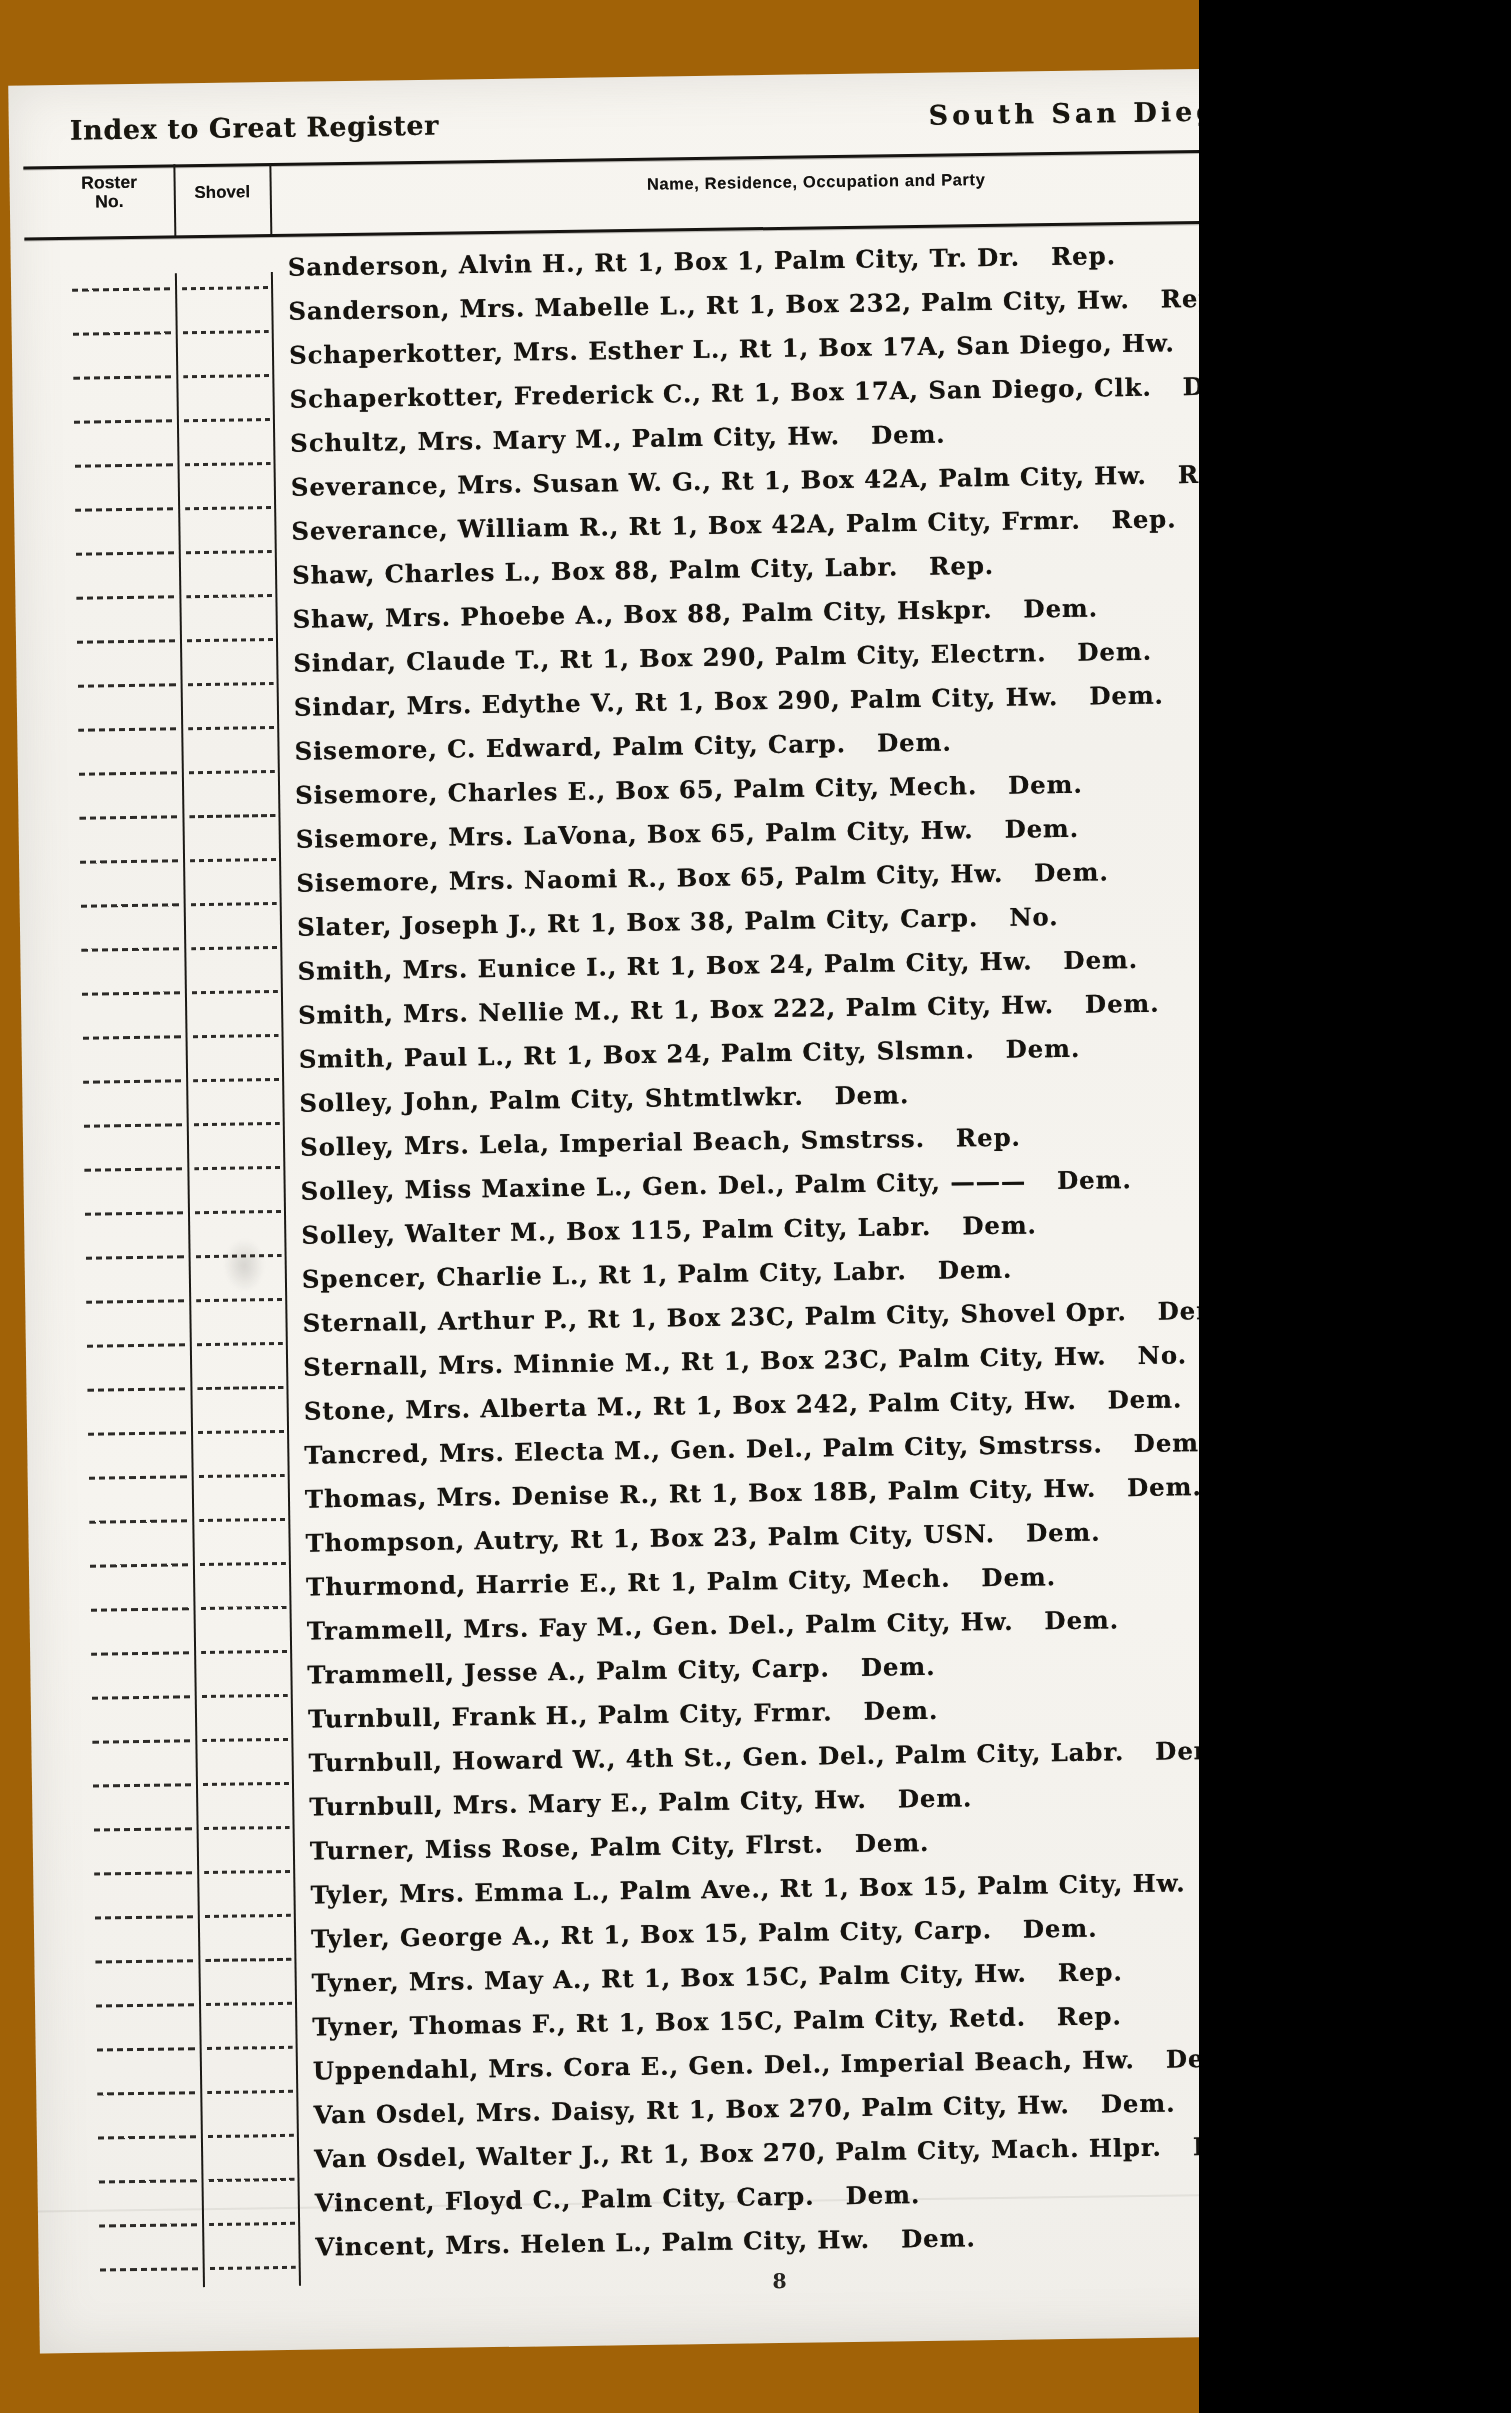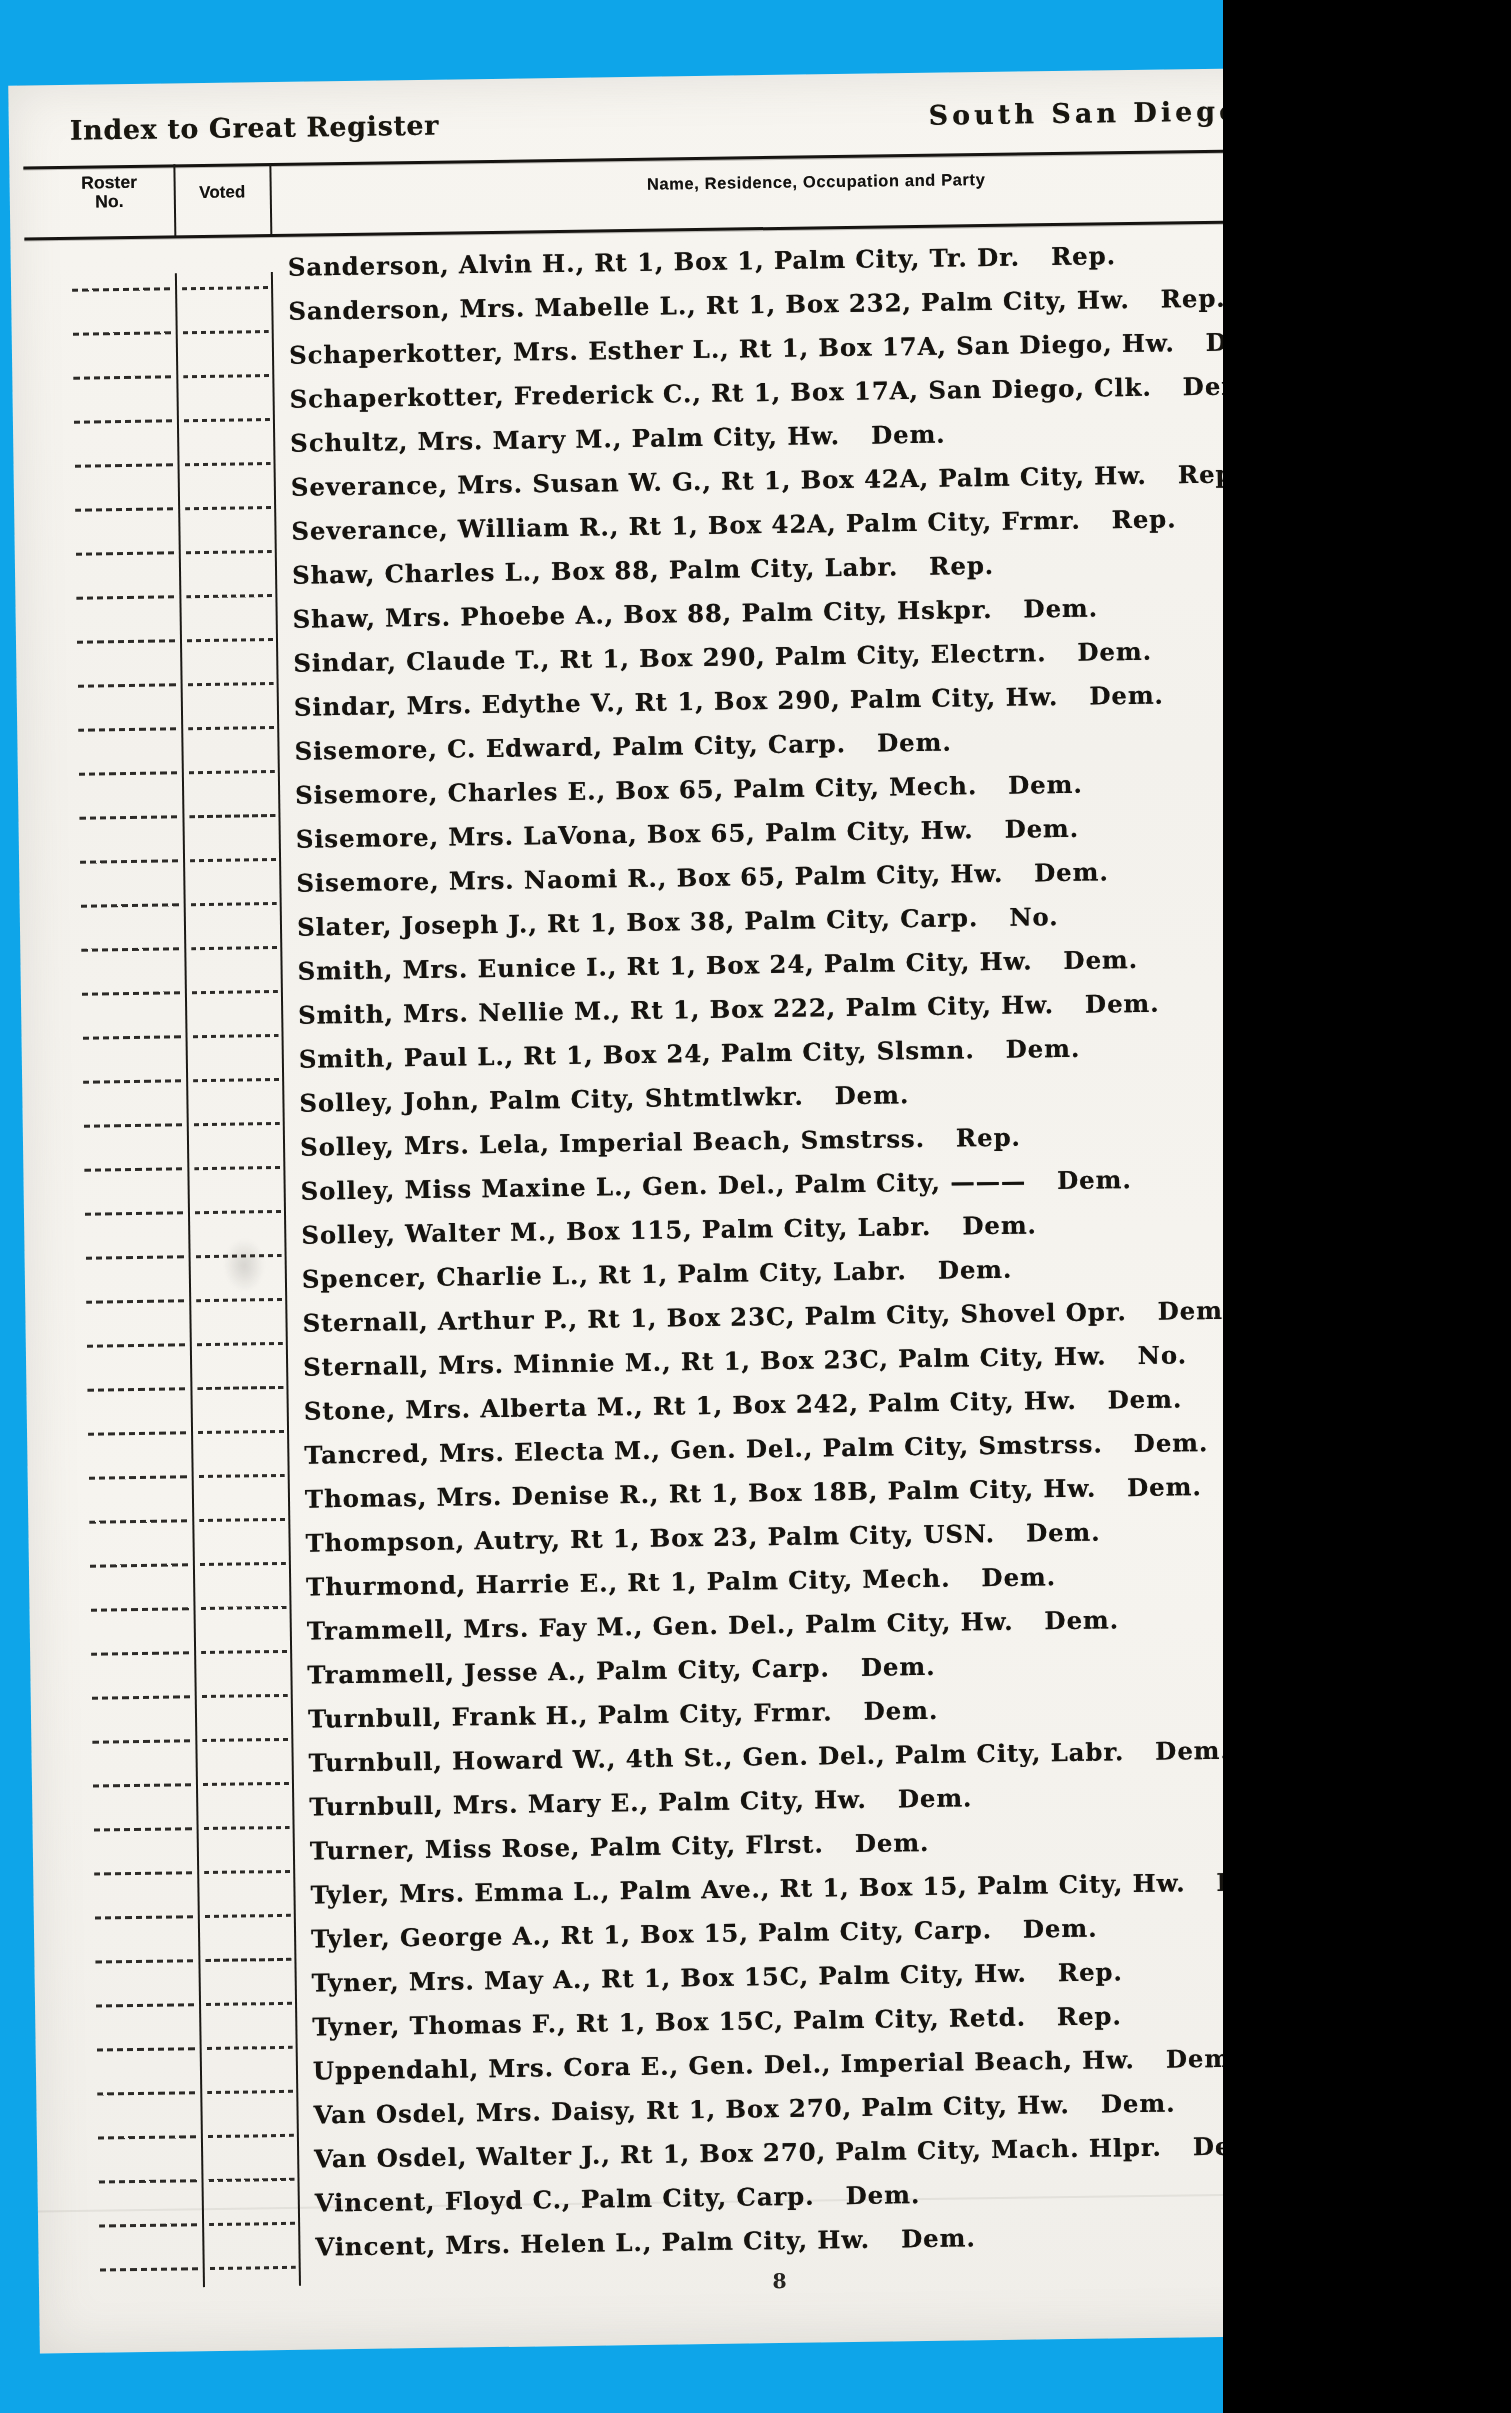--- a/index.html
+++ b/index.html
@@ -1,18 +1,18 @@
 <!DOCTYPE html>
 <html style="font-size:9px"><head>
 <meta charset="utf-8">
 <style>
   html,body{margin:0;padding:0;background:#000;}
   body{width:1511px;height:2413px;overflow:hidden;}
-  .stage{position:relative;width:1199px;height:2413px;background:#0ea5e9;overflow:hidden;
-         font-family:"DejaVu Serif","Liberation Serif",serif;padding-left:24px;}
+  .stage{position:relative;width:1199px;height:2413px;background:#a16207;overflow:hidden;
+         font-family:"DejaVu Serif","Liberation Serif",serif;}
 
   
   .paper{position:absolute;background:linear-gradient(180deg,#f7f5f0 0%,#f3f1ec 30%,#f6f4ef 62%,#f0eee9 100%);
          box-shadow:inset 0 0 51px rgba(120,115,105,.18);}
   .paper-main{left:24px;top:76px;width:1365px;height:2268px;transform:rotate(-0.8deg);overflow:hidden;}
 
   .title-left{position:absolute;left:61px;top:29.5px;font-size:27px;font-weight:700;color:#18160f;
               letter-spacing:0.6px;white-space:nowrap;text-shadow:0 0 0.7px rgba(20,18,16,.55);}
   .title-right{position:absolute;left:920px;top:27px;font-size:27px;font-weight:700;color:#18160f;
                letter-spacing:4px;white-space:nowrap;text-shadow:0 0 0.7px rgba(20,18,16,.55);}
@@ -82,21 +82,21 @@
     <div class="title-left">Index to Great Register</div>
     <div class="title-right">South San Diego Precinc</div>
 
     <div class="rule rule1"></div>
 
     <div class="hdr hdr-roster">
       <div>Roster</div>
       <div>No.</div>
     </div>
     <div class="vline hv1"></div>
-    <div class="hdr hdr-voted">Voted</div>
+    <div class="hdr hdr-voted">Shovel</div>
     <div class="vline hv2"></div>
     <div class="hdr hdr-name">Name, Residence, Occupation and Party</div>
 
     <div class="rule rule2"></div>
 
     <div class="rows" id="rows">
   <div class="row">
     <div class="dash dash-roster"></div>
     <div class="dash dash-voted"></div>
     <div class="entry-line">

